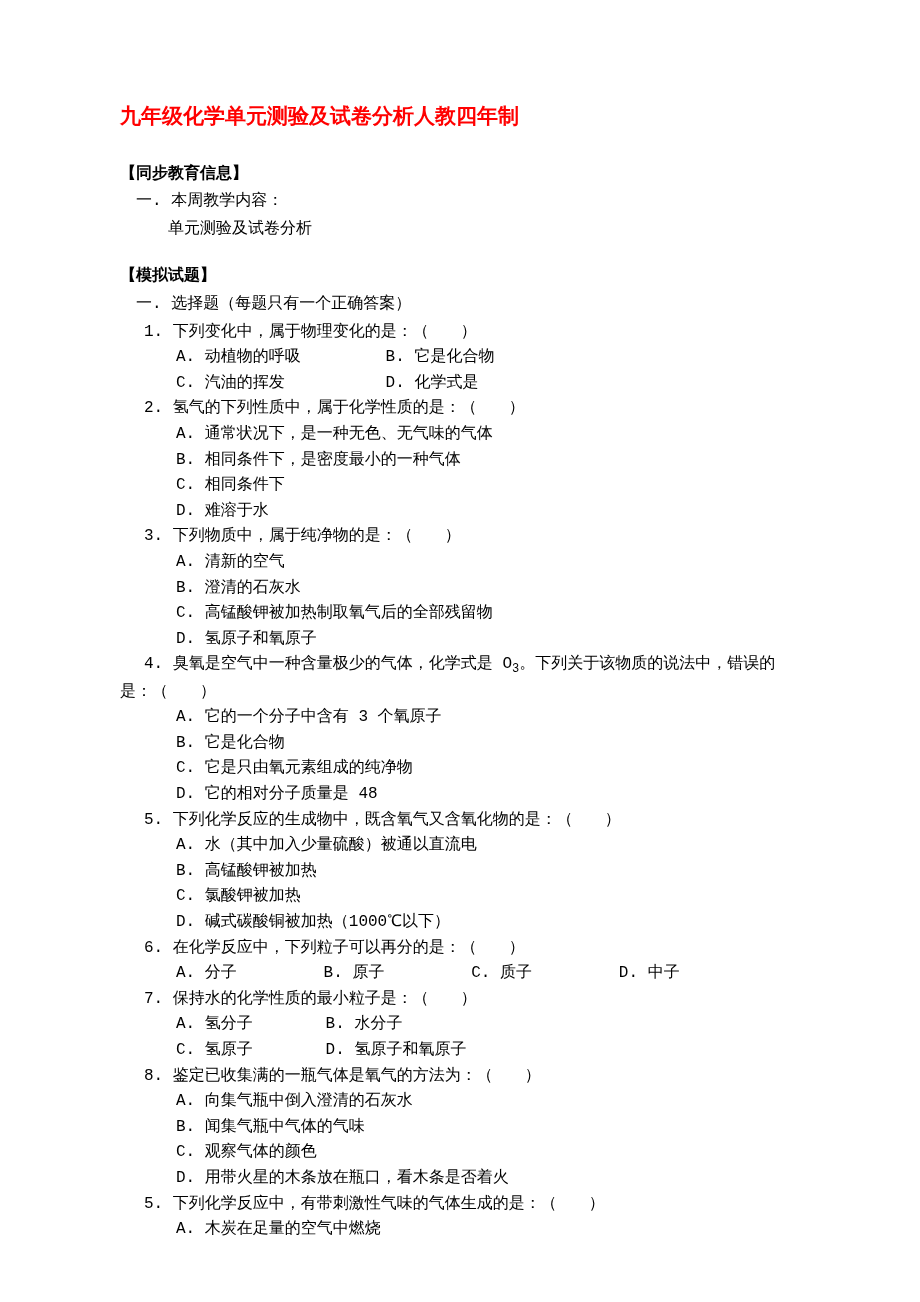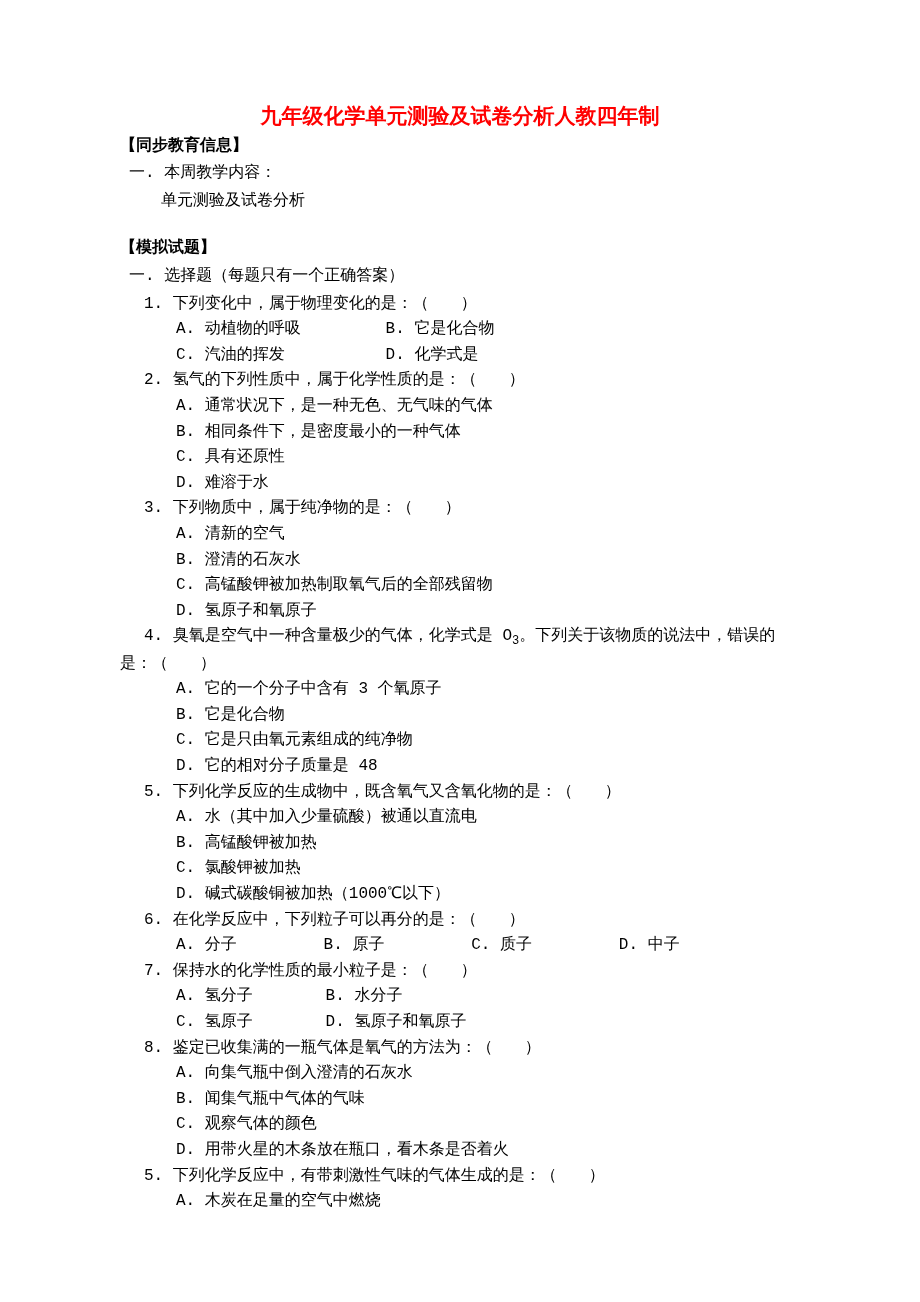--- a/index.html
+++ b/index.html
@@ -11,33 +11,33 @@
     body {
       background: #ffffff;
       font-family: "SimSun", "宋体", serif;
       font-size: 16px;
       line-height: 1.6;
       color: #000000;
       width: 920px;
       padding: 100px 120px 60px 120px;
     }
     .title {
-      text-align: center;
       color: #ff0000;
       font-weight: bold;
       font-size: 21px;
+      margin-bottom: 28px;
       font-family: "SimSun", "宋体", serif;
     }
     .section-header {
       font-weight: bold;
       font-size: 16px;
       margin-bottom: 2px;
     }
     .section-line {
-      margin-left: 9px;
+      margin-left: 16px;
       margin-bottom: 2px;
     }
     .indent-1 {
       padding-left: 32px;
     }
     .section-gap {
       margin-top: 22px;
     }
     .question-stem {
       padding-left: 24px;
@@ -87,21 +87,21 @@
   <span>B. 它是化合物</span>
 </div>
 <div class="option-inline">
   <span class="opt-item-wide">C. 汽油的挥发</span>
   <span>D. 化学式是</span>
 </div>
 
 <div class="question-stem">2. 氢气的下列性质中，属于化学性质的是：（　　）</div>
 <div class="option-line">A. 通常状况下，是一种无色、无气味的气体</div>
 <div class="option-line">B. 相同条件下，是密度最小的一种气体</div>
-<div class="option-line">C. 具有还原性</div>
+<div class="option-line">C. 相同条件下</div>
 <div class="option-line">D. 难溶于水</div>
 
 <div class="question-stem">3. 下列物质中，属于纯净物的是：（　　）</div>
 <div class="option-line">A. 清新的空气</div>
 <div class="option-line">B. 澄清的石灰水</div>
 <div class="option-line">C. 高锰酸钾被加热制取氧气后的全部残留物</div>
 <div class="option-line">D. 氢原子和氧原子</div>
 
 <div class="q4-stem">
   <span>4. 臭氧是空气中一种含量极少的气体，化学式是 O</span><sub>3</sub><span>。下列关于该物质的说法中，错误的</span>

